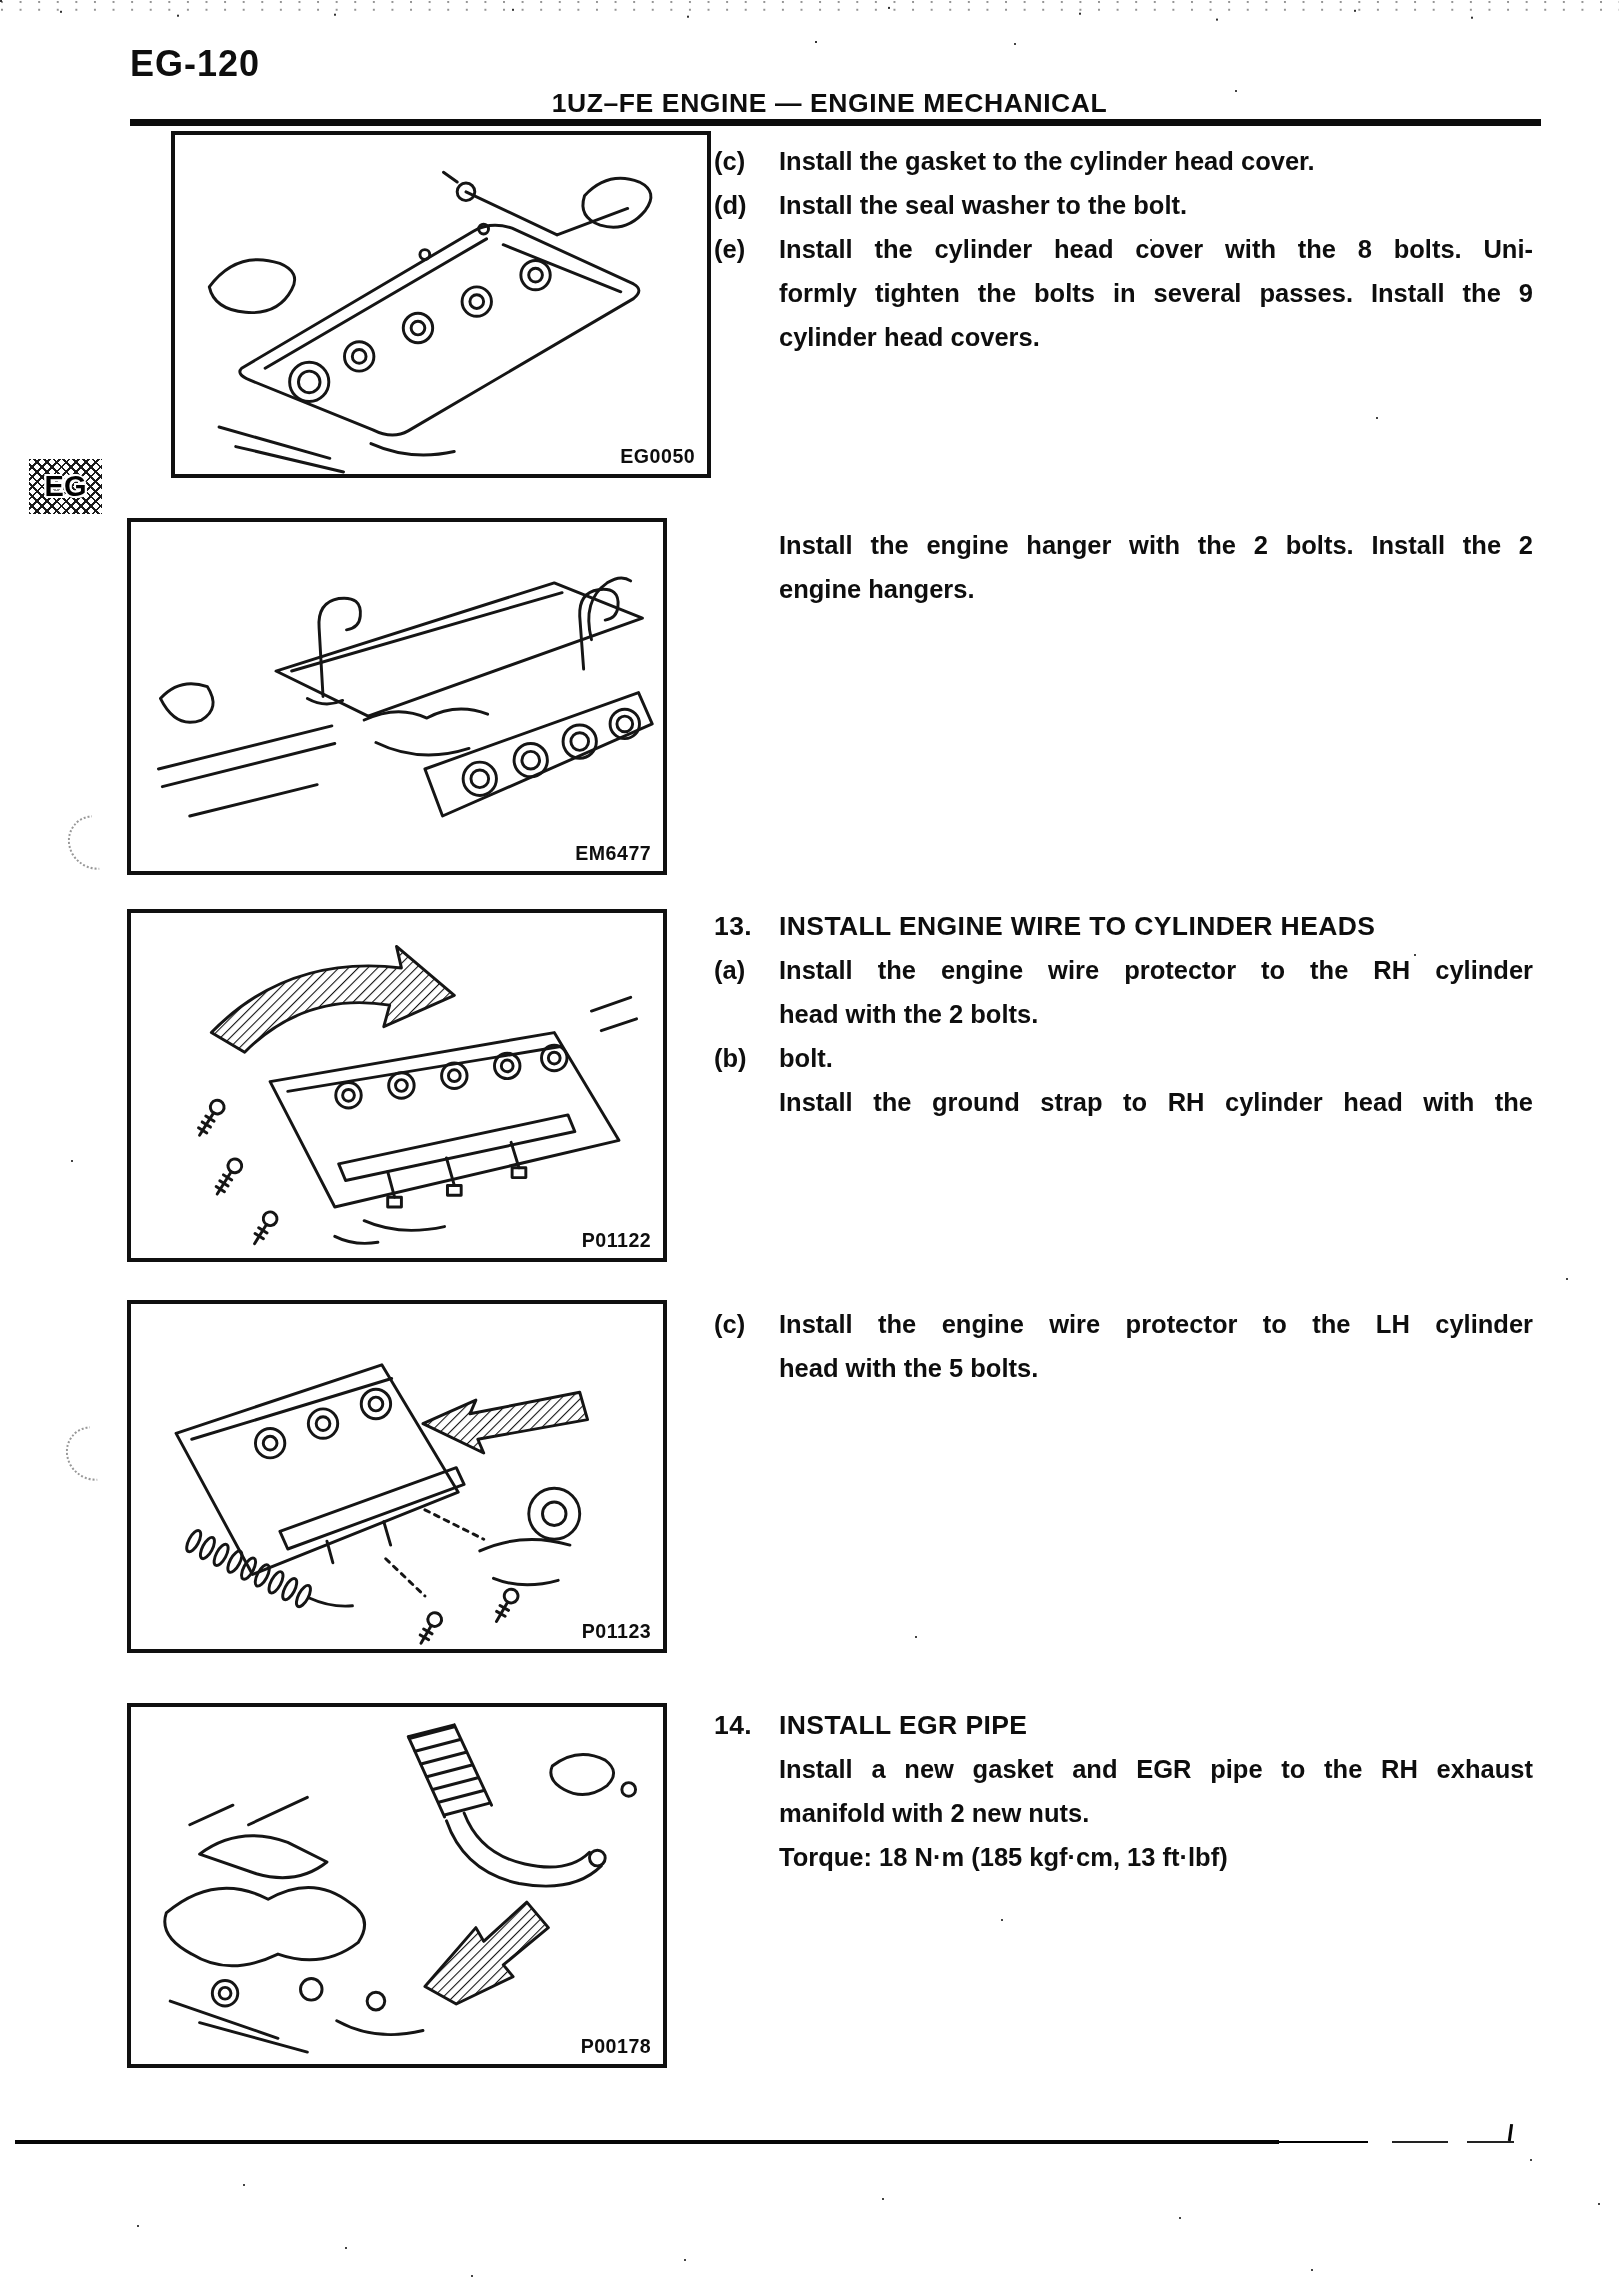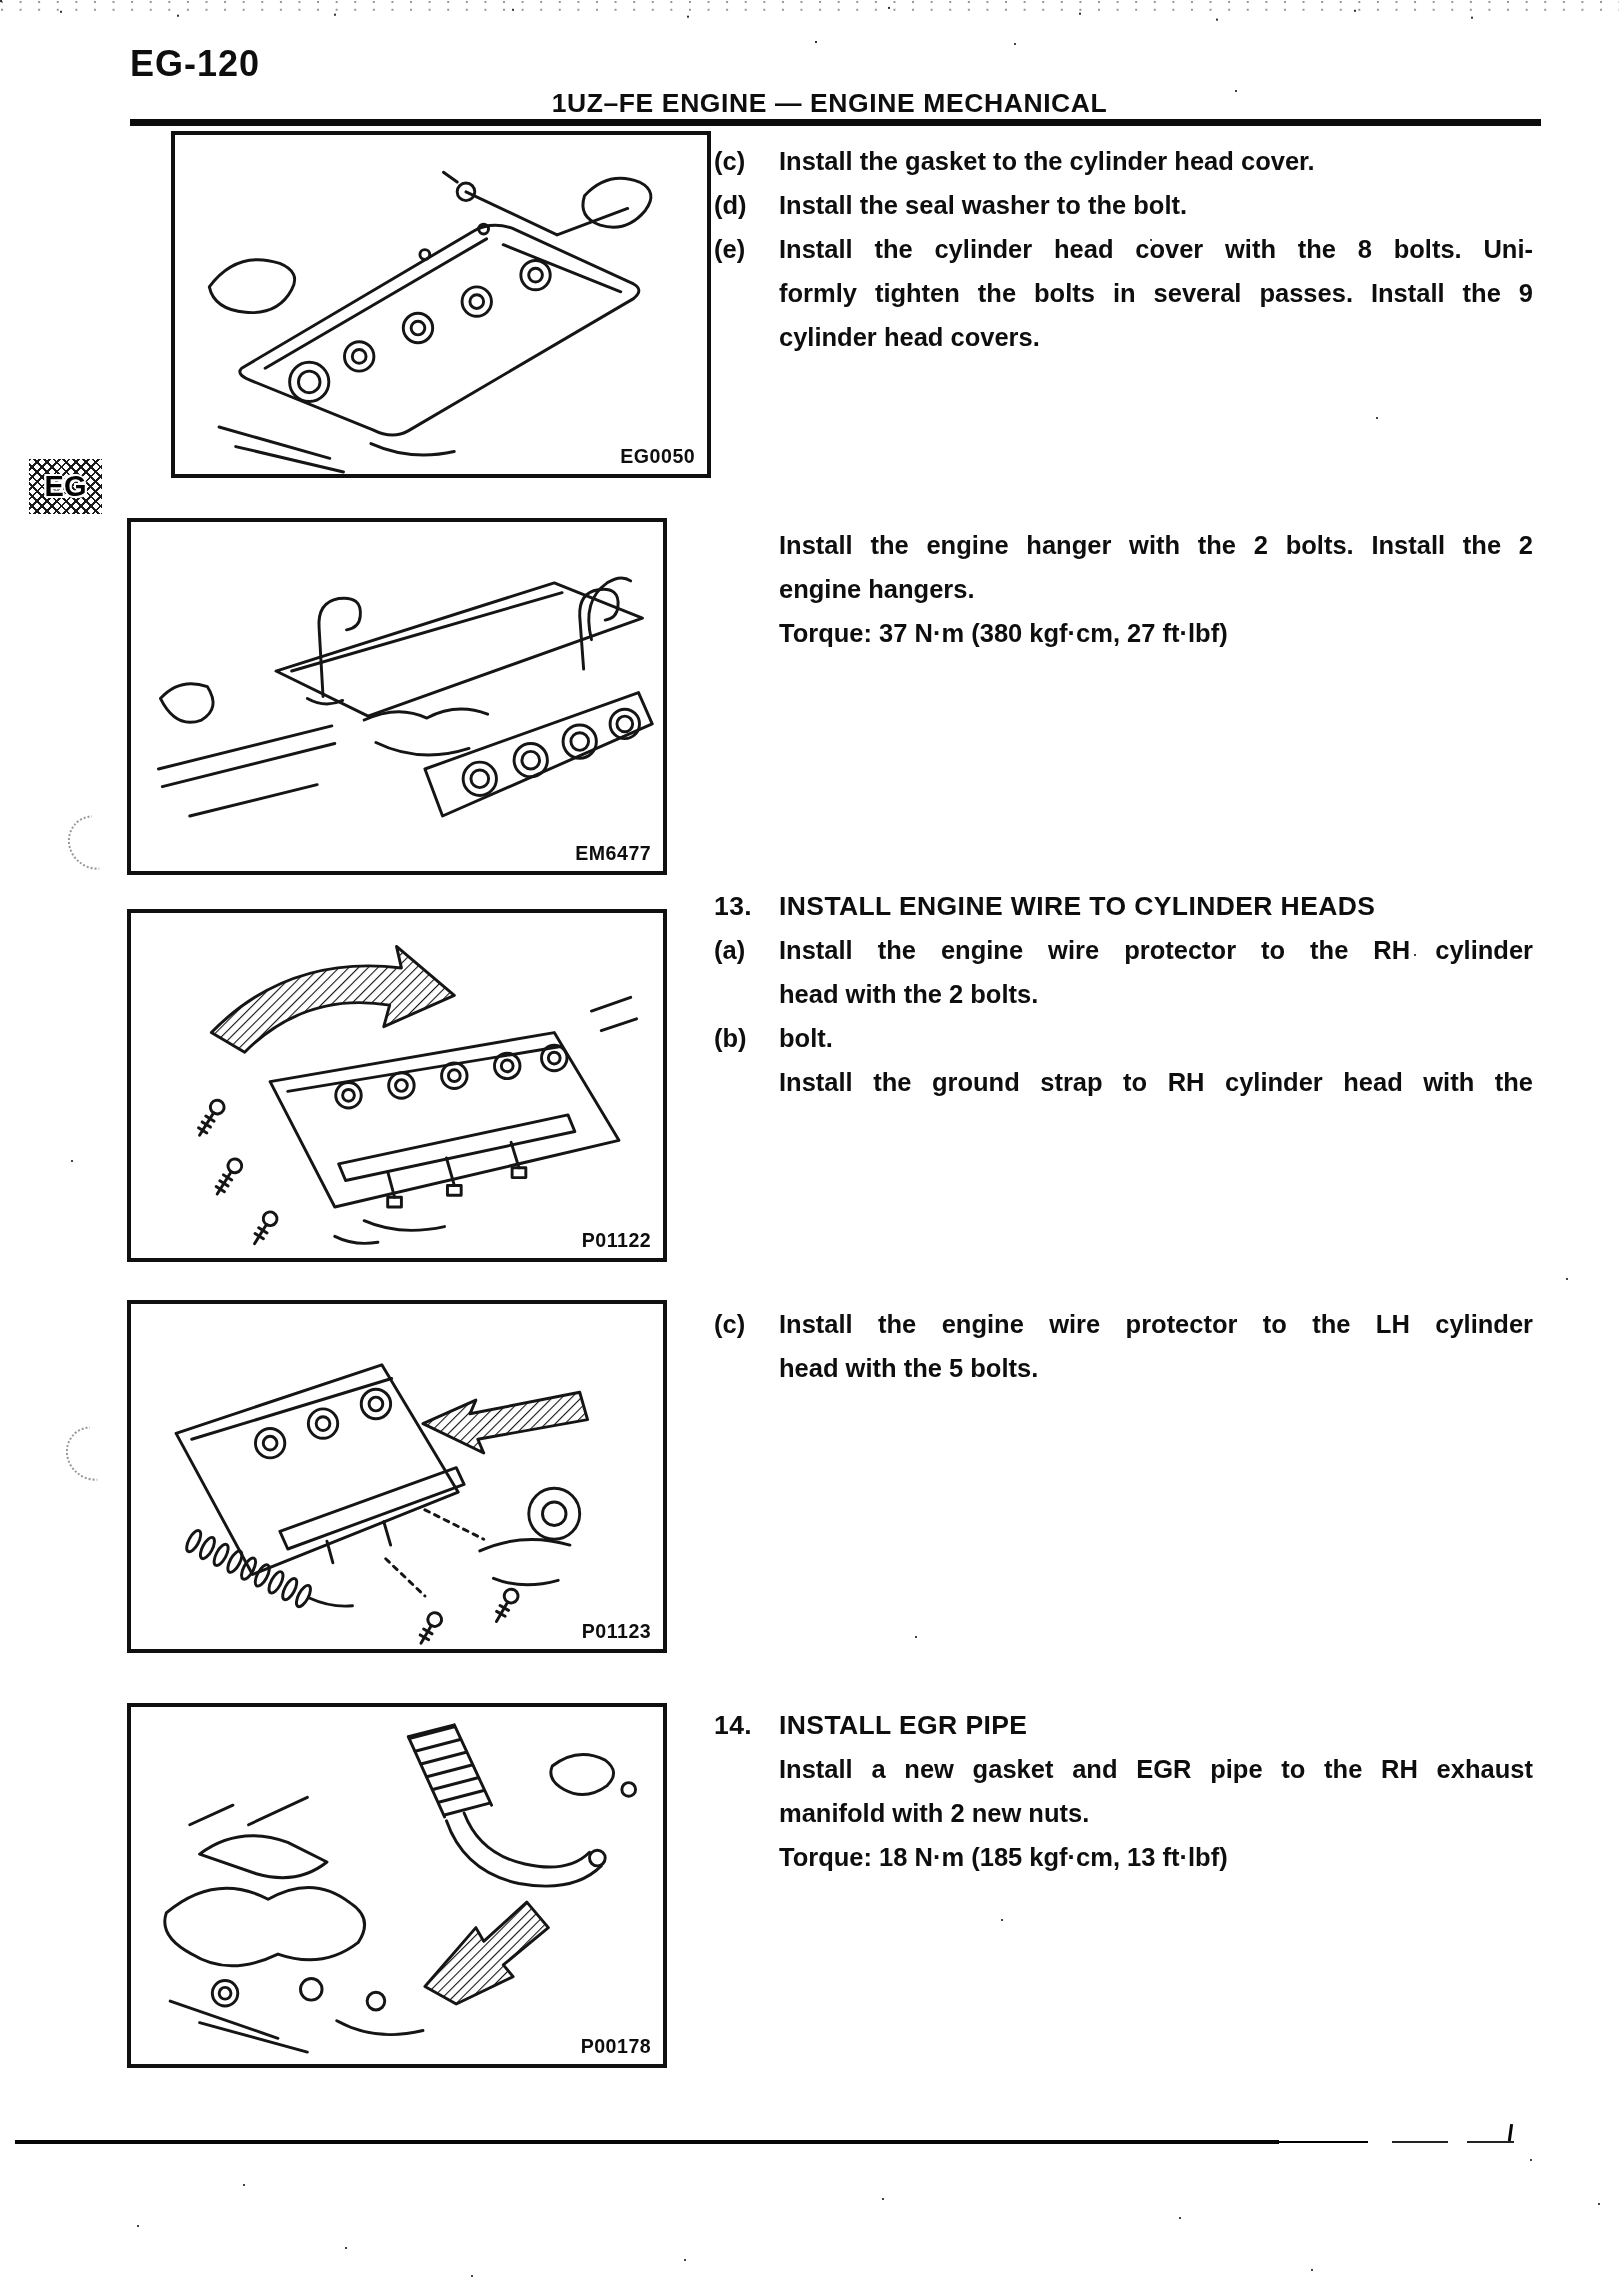--- a/index.html
+++ b/index.html
@@ -252,26 +252,25 @@
       </div>
     </div>
   </div>
 
   <div class="tblock" style="top:523px">
     <div class="row">
       <span class="lbl"></span>
       <div>
         <div class="line fill">Install the engine hanger with the 2 bolts. Install the 2</div>
         <div class="line">engine hangers.</div>
-        <div class="torque">Torque: 37 N·m (380 kgf·cm, 27 ft·lbf)</div>
-      </div>
-    </div>
-  </div>
-
-  <div class="tblock" style="top:884px">
+      </div>
+    </div>
+  </div>
+
+  <div class="tblock" style="top:904px">
     <div class="row">
       <span class="lbl heading">13.</span>
       <div class="heading">INSTALL ENGINE WIRE TO CYLINDER HEADS</div>
     </div>
     <div class="row">
       <span class="lbl">(a)</span>
       <div>
         <div class="line fill">Install the engine wire protector to the RH cylinder</div>
         <div class="line">head with the 2 bolts.</div>
       </div>

